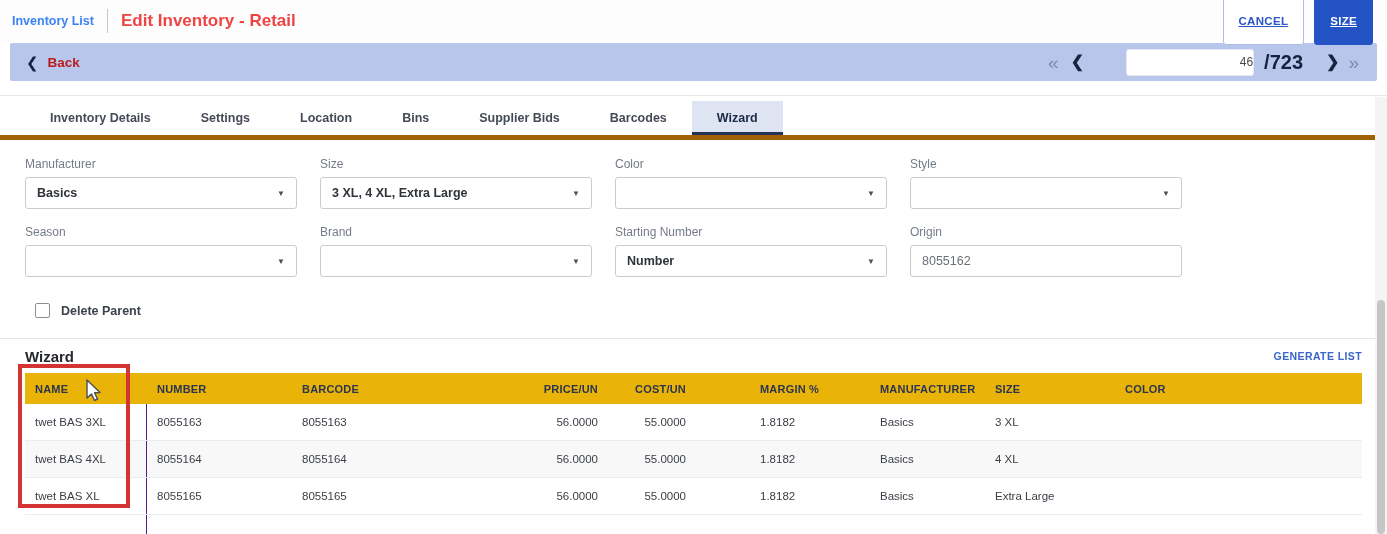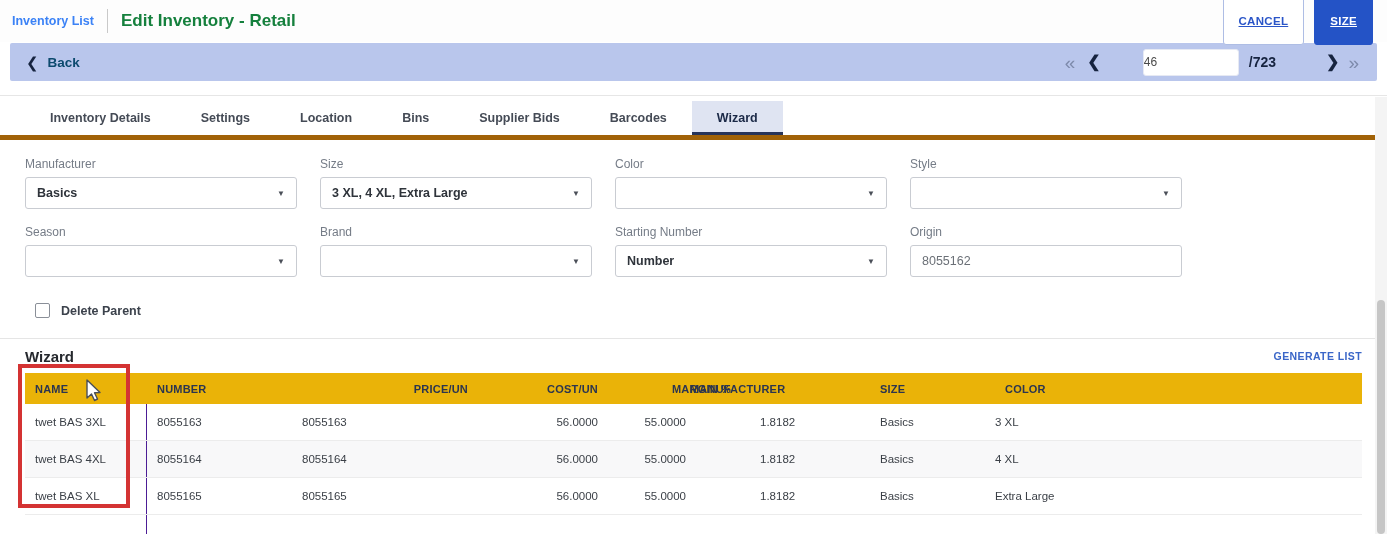--- a/index.html
+++ b/index.html
@@ -28,21 +28,21 @@
     white-space: nowrap;
   }
   .header-divider {
     width: 1px; height: 24px;
     background: #c9c9c9;
     margin: 0 13px;
   }
   .page-title {
     font-size: 17px;
     font-weight: bold;
-    color: #15803d;
+    color: #ef4444;
     white-space: nowrap;
   }
   .header-spacer { flex: 1; }
   .btn {
     font-family: "Liberation Sans", sans-serif;
     font-size: 11.5px;
     font-weight: bold;
     padding: 17px 15px;
     border-radius: 3px;
     cursor: pointer;
@@ -78,53 +78,53 @@
   }
   .chev {
     font-size: 15px;
     color: #16233f;
     line-height: 1;
   }
   .back-label {
     margin-left: 9px;
     font-size: 13.5px;
     font-weight: bold;
-    color: #0c4a6e;
+    color: #b91c1c;
   }
   .pager {
     margin-left: auto;
     display: flex;
     align-items: center;
   }
   .pager-icon {
     cursor: pointer;
     line-height: 1;
     font-size: 16px;
     font-weight: bold;
   }
   .pager-icon.muted { color: #7d8aab; font-size: 19px; font-weight: normal; }
   .pager-icon.dark  { color: #16233f; }
   .pager-gap { width: 12px; }
   .page-input {
-    width: 96px;
+    width: 128px;
     height: 27px;
     border: 1px solid #e6e9f3;
     border-radius: 3px;
-    text-align: left;
+    text-align: right;
     font-size: 12px;
     color: #4a4a4a;
     margin: 0 10px 0 42px;
     font-family: "Liberation Sans", sans-serif;
     outline: none;
   }
   .page-total {
-    font-size: 14px;
+    font-size: 20px;
     font-weight: bold;
     color: #16233f;
-    margin-right: 50px;
+    margin-right: 23px;
   }
 
   
   .content-sep { height: 15px; background: #ffffff; border-bottom: 1px solid #e6e6e6; }
   .tabs {
     display: flex;
     padding: 0 25px;
     margin-top: 5px;
     border-bottom: 5px solid #a16207;
     background: #ffffff;
@@ -416,20 +416,21 @@
 <div class="wizard-section">
   <div class="section-header">
     <span class="section-title">Wizard</span>
     <span class="generate-list">GENERATE LIST</span>
   </div>
 
   <div class="wz-table">
     <div class="wz-row wz-head">
       <div class="wz-cell c-name">NAME</div>
       <div class="wz-cell">NUMBER</div>
+      <div class="wz-cell">BARCODE</div>
       <div class="wz-cell c-right">PRICE/UN</div>
       <div class="wz-cell c-right">COST/UN</div>
       <div class="wz-cell c-margin">MARGIN %</div>
       <div class="wz-cell c-plain">MANUFACTURER</div>
       <div class="wz-cell c-plain">SIZE</div>
       <div class="wz-cell">COLOR</div>
       <div></div>
     </div>
 
     <div class="wz-row wz-body-row">

